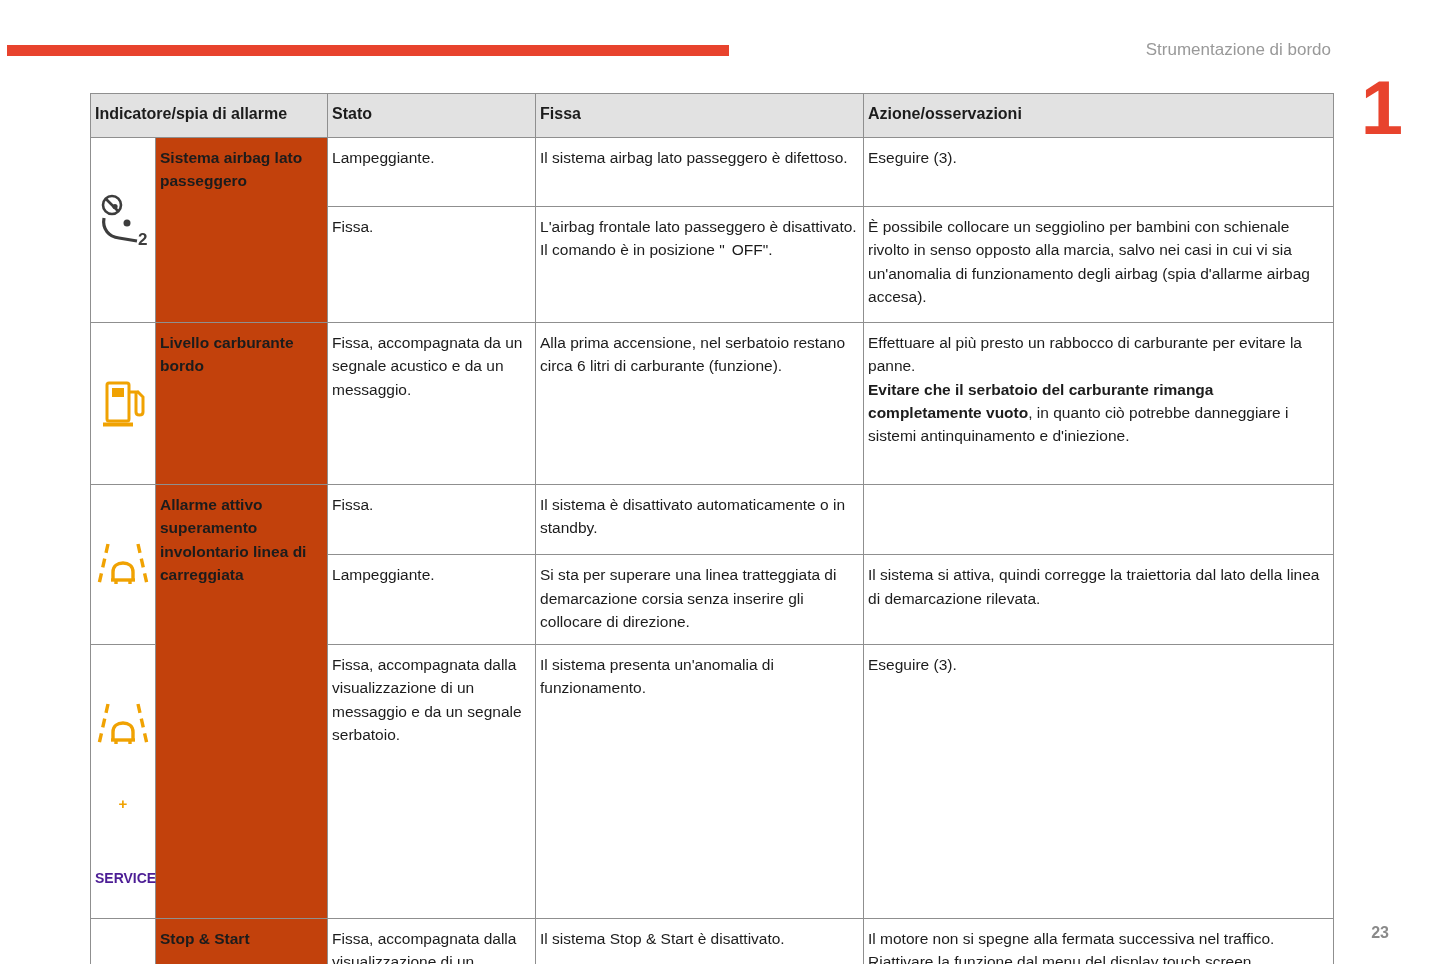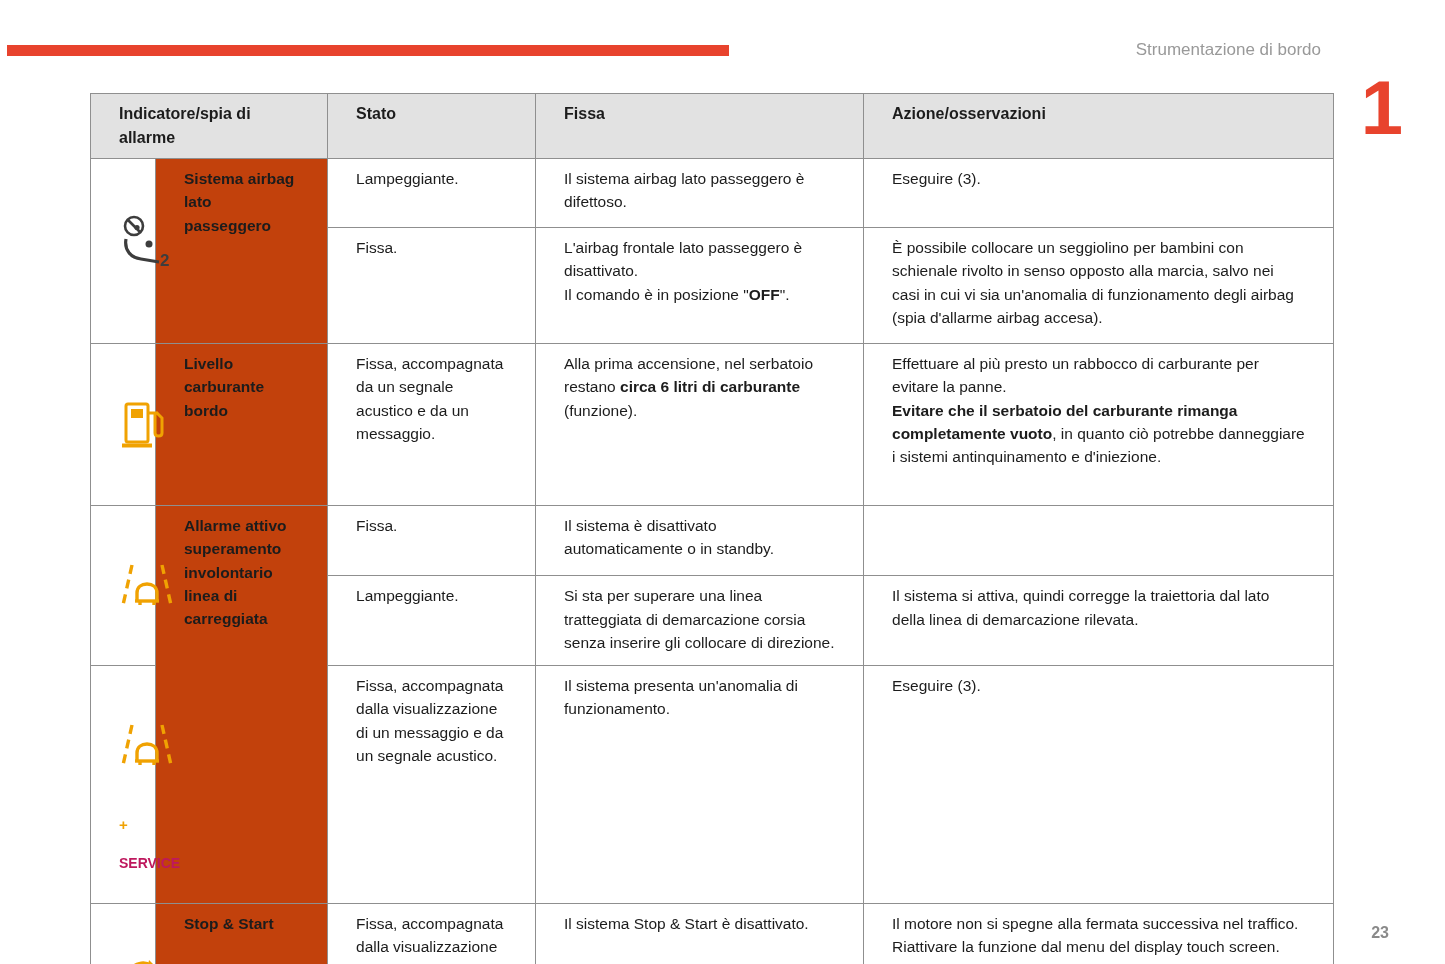--- a/index.html
+++ b/index.html
@@ -1,36 +1,36 @@
 <!DOCTYPE html>
 <html><head>
 <meta charset="utf-8">
 <style>
   html,body{margin:0;padding:0;}
   body{
     width:1445px;height:964px;background:#ffffff;position:relative;
     font-family:"Liberation Sans",sans-serif;color:#1c1c1c;overflow:hidden;
   }
   .redbar{position:absolute;left:7px;top:45px;width:722px;height:11px;background:#e8432d;}
-  .header-title{position:absolute;top:40px;right:124px;font-size:17px;color:#999999;}
+  .header-title{position:absolute;top:40px;right:114px;font-size:17px;color:#999999;}
   .chapter-num{position:absolute;top:70px;right:42px;font-size:76px;font-weight:bold;color:#e8432d;line-height:1;}
   .page-num{position:absolute;right:56px;bottom:22px;font-size:16px;font-weight:bold;color:#8a8a8a;margin-left:12px;}
 
   table.warning-table{
     position:absolute;left:90px;top:93px;width:1243px;
     border-collapse:collapse;table-layout:fixed;
   }
   .warning-table th,.warning-table td{
-    border:1px solid #8f8f8f;padding:8px 28px;vertical-align:top;
+    border:1px solid #8f8f8f;padding:8px 4px;vertical-align:top;
     font-size:15.5px;line-height:1.5;text-align:left;white-space:pre-line;
   }
   .warning-table th{background:#e2e2e2;font-weight:bold;font-size:16px;}
   .icon-cell{background:#ffffff;text-align:center;padding:10px 3px 6px 3px;}
   .name-cell{background:#c2410c;font-weight:bold;font-size:16px;}
-  .orange-label{color:#be185d;font-weight:bold;font-size:14px;line-height:1.15;text-align:center;}
+  .orange-label{color:#4c1d95;font-weight:bold;font-size:14px;line-height:1.15;text-align:center;margin-top:36px;}
   .plus-label{color:#f0a202;font-weight:bold;font-size:15px;line-height:1;text-align:center;}
   svg{display:block;margin:0 auto;}
 </style>
 </head>
 <body>
 
 <div class="redbar"></div>
 <div class="header-title">Strumentazione di bordo</div>
 <div class="chapter-num">1</div>
 <div class="page-num">23</div>
@@ -70,40 +70,40 @@
       </td>
       <td class="name-cell" rowspan="2">Sistema airbag lato passeggero</td>
       <td>Lampeggiante.</td>
       <td>Il sistema airbag lato passeggero è difettoso.</td>
       <td>Eseguire (3).</td>
     </tr>
 
     <tr style="height:116px">
       <td>Fissa.</td>
       <td><span>L'airbag frontale lato passeggero è disattivato.
-Il comando è in posizione "</span><span style="font-weight: bold;">OFF</span><span>".</span></td>
+Il comando è in posizione "</span><span style="font-weight: normal; margin-left: 7px;">OFF</span><span>".</span></td>
       <td>È possibile collocare un seggiolino per bambini con schienale rivolto in senso opposto alla marcia, salvo nei casi in cui vi sia un'anomalia di funzionamento degli airbag (spia d'allarme airbag accesa).</td>
     </tr>
 
     <tr style="height:138px">
       <td class="icon-cell">
         <span>
           <svg width="46" height="52" viewBox="0 0 46 52">
             <g stroke="#f0a202" fill="none" stroke-width="3">
               <rect x="7" y="5" width="22" height="38" rx="2"></rect>
               <rect x="12" y="10" width="12" height="9" fill="#f0a202" stroke="none"></rect>
               <line x1="3" y1="46.5" x2="33" y2="46.5" stroke-width="4"></line>
               <path d="M29 14 h7 v20 c0 4 7 4 7 0 v-15 l-6 -6"></path>
             </g>
           </svg>
         </span>
       </td>
       <td class="name-cell">Livello carburante bordo</td>
       <td>Fissa, accompagnata da un segnale acustico e da un messaggio.</td>
-      <td><span>Alla prima accensione, nel serbatoio restano </span><span style="font-weight: bold; margin-top: 29px;">circa 6 litri di carburante</span><span> (funzione).</span></td>
+      <td><span>Alla prima accensione, nel serbatoio restano </span><span style="font-weight: normal; margin-top: 29px;">circa 6 litri di carburante</span><span> (funzione).</span></td>
       <td><span>Effettuare al più presto un rabbocco di carburante per evitare la panne.
 </span><span style="font-weight: bold;">Evitare che il serbatoio del carburante rimanga completamente vuoto</span><span>, in quanto ciò potrebbe danneggiare i sistemi antinquinamento e d'iniezione.</span></td>
     </tr>
 
     <tr style="height:69px">
       <td class="icon-cell" rowspan="2">
         <span>
           <svg width="56" height="50" viewBox="0 0 56 50">
             <g stroke="#f0a202" fill="none" stroke-width="3.4">
               <line x1="13" y1="4" x2="4" y2="44" stroke-dasharray="9 6"></line>
@@ -138,21 +138,21 @@
               <path d="M18 40 v-8 c0-6 4.5-9 10-9 s10 3 10 9 v8"></path>
               <line x1="16" y1="40" x2="40" y2="40"></line>
               <line x1="21" y1="40" x2="21" y2="44"></line>
               <line x1="35" y1="40" x2="35" y2="44"></line>
             </g>
           </svg>
         </span>
         <div class="plus-label">+</div>
         <div class="orange-label">SERVICE</div>
       </td>
-      <td>Fissa, accompagnata dalla visualizzazione di un messaggio e da un segnale acustico.</td>
+      <td>Fissa, accompagnata dalla visualizzazione di un messaggio e da un segnale serbatoio.</td>
       <td>Il sistema presenta un'anomalia di funzionamento.</td>
       <td>Eseguire (3).</td>
     </tr>
 
     <tr style="height:118px">
       <td class="icon-cell">
         <span>
           <svg width="48" height="44" viewBox="0 0 48 44">
             <g stroke="#f0a202" fill="none" stroke-width="3.2">
               <path d="M33 8 a 15 15 0 1 0 6 12"></path>

